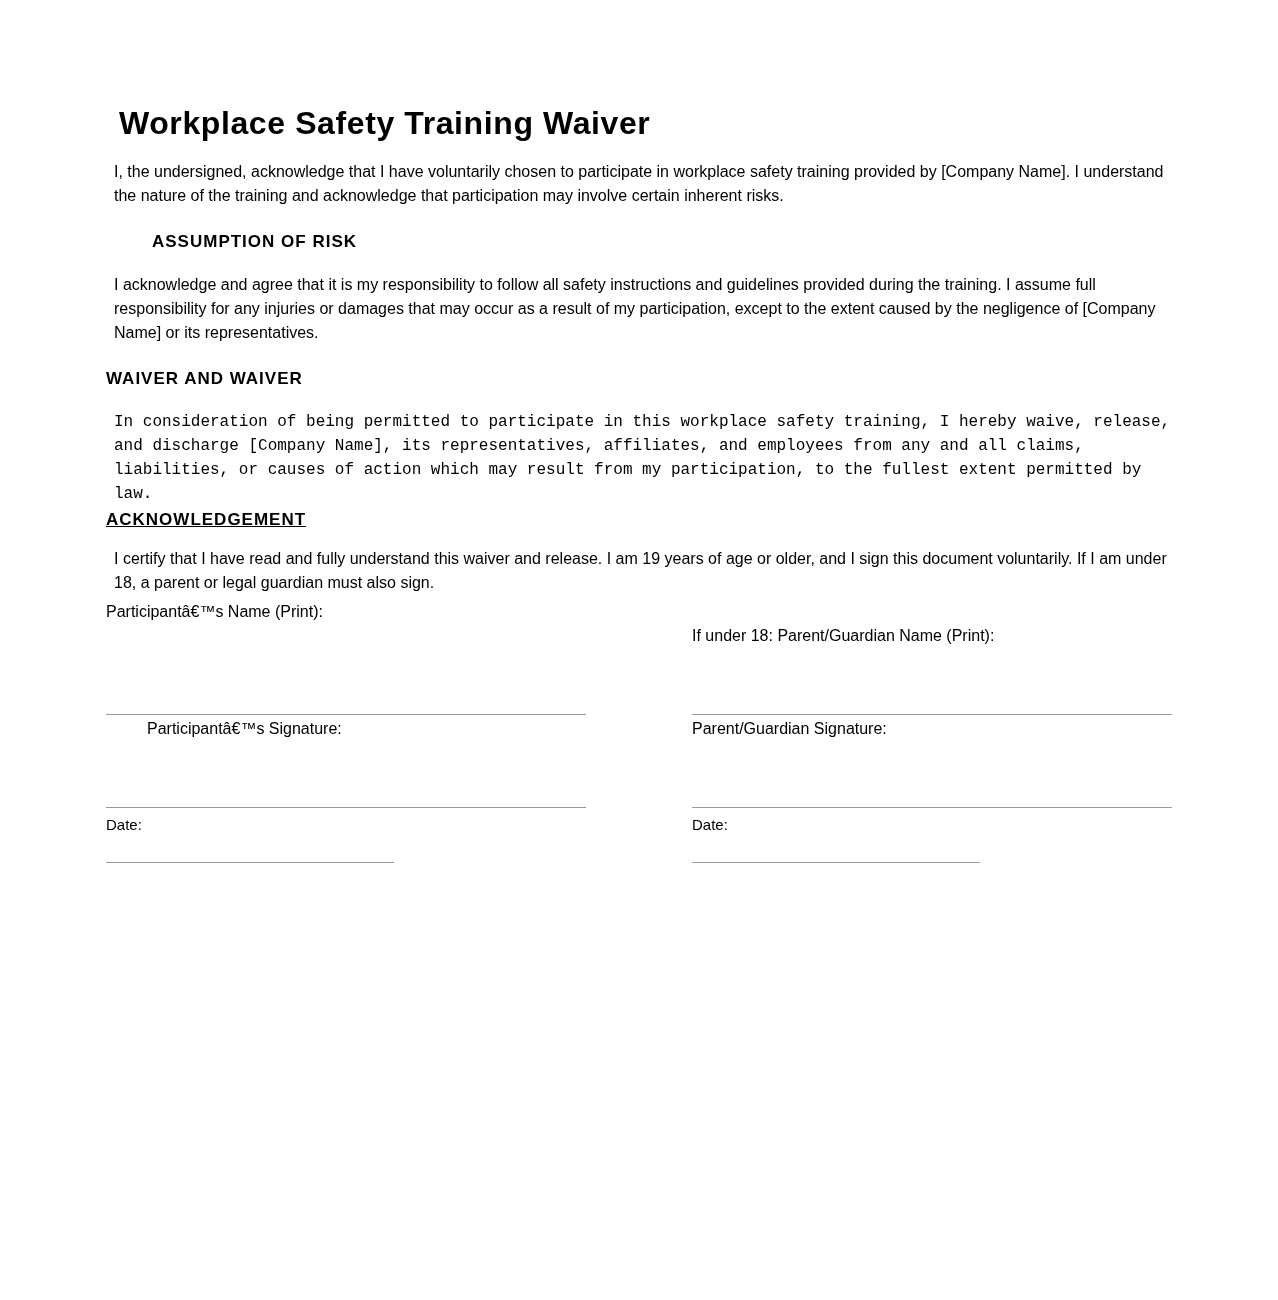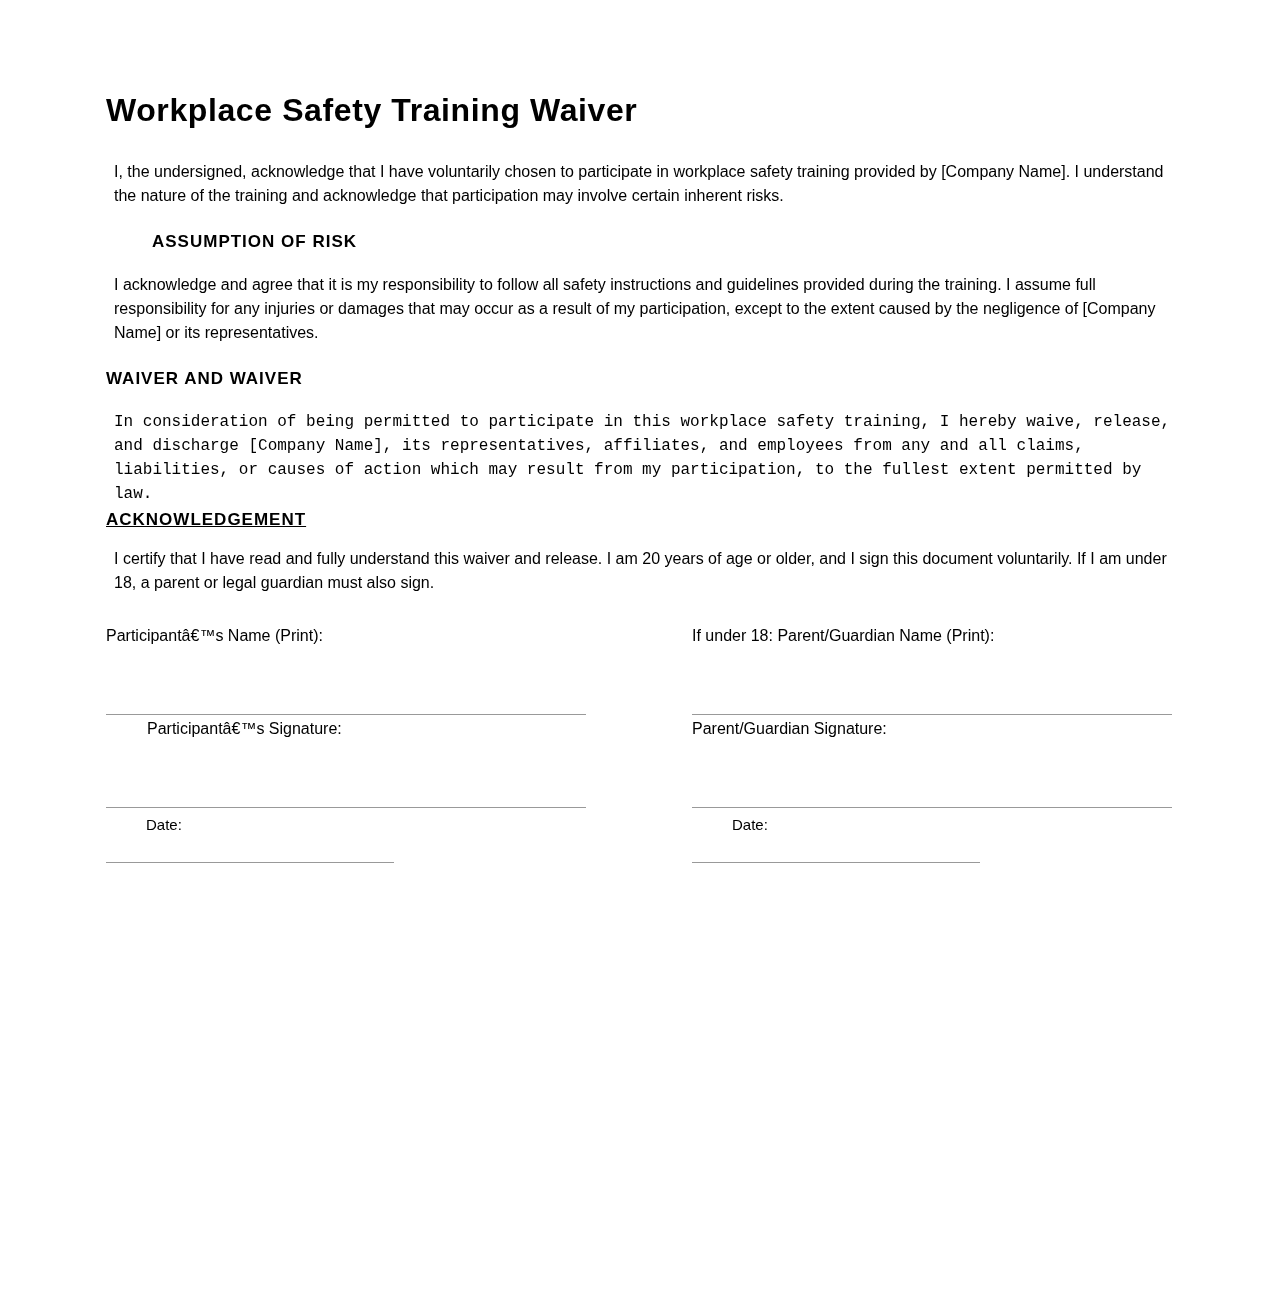--- a/index.html
+++ b/index.html
@@ -1,44 +1,44 @@
 <!DOCTYPE html>
 <html><head>
 <meta charset="utf-8">
 <style>
   html, body { margin: 0; padding: 0; background: #ffffff; }
   body { width: 1278px; height: 1300px; font-family: "Liberation Sans", sans-serif; color: #000; position: relative; }
   .page { position: absolute; left: 106px; top: 0; width: 1066px; }
-  h1 { position: absolute; top: 88px; left: 0; margin: 0; font-size: 32px; font-weight: bold; letter-spacing: 0.6px; line-height: 44px; white-space: nowrap; }
+  h1 { position: absolute; top: 88px; left: 0; margin: 13px; font-size: 32px; font-weight: bold; letter-spacing: 0.6px; line-height: 44px; white-space: nowrap; }
   .p { position: absolute; left: 0; width: 1066px; margin: 8px; font-size: 16px; line-height: 24px; }
   h2 { position: absolute; left: 0; margin: 0; font-size: 17px; font-weight: bold; letter-spacing: 1px; line-height: 24px; white-space: nowrap; }
   .sig { position: absolute; }
   .sig-label { position: absolute; left: 0; font-size: 16px; line-height: 20px; white-space: nowrap; }
-  .sig-label.small { font-size: 15px; margin-left: 40px; }
+  .sig-label.small { font-size: 15px; }
   .sig-line { position: absolute; left: 0; height: 0; border-top: 1px solid #999; }
 </style>
 </head>
 <body>
 
 <div class="page">
   <h1>Workplace Safety Training Waiver</h1>
 
   <p class="p" style="top:152px;">I, the undersigned, acknowledge that I have voluntarily chosen to participate in workplace safety training provided by [Company Name]. I understand the nature of the training and acknowledge that participation may involve certain inherent risks.</p>
 
   <h2 style="top:230px;margin-left:46px;">ASSUMPTION OF RISK</h2>
   <p class="p" style="top:265px;">I acknowledge and agree that it is my responsibility to follow all safety instructions and guidelines provided during the training. I assume full responsibility for any injuries or damages that may occur as a result of my participation, except to the extent caused by the negligence of [Company Name] or its representatives.</p>
 
   <h2 style="top:367px;">WAIVER AND WAIVER</h2>
   <p class="p" style="top:402px;font-family:Liberation Mono, monospace;">In consideration of being permitted to participate in this workplace safety training, I hereby waive, release, and discharge [Company Name], its representatives, affiliates, and employees from any and all claims, liabilities, or causes of action which may result from my participation, to the fullest extent permitted by law.</p>
 
   <h2 style="top:508px;text-decoration:underline;">ACKNOWLEDGEMENT</h2>
-  <p class="p" style="top:539px;">I certify that I have read and fully understand this waiver and release. I am 20 years of age or older, and I sign this document voluntarily. If I am under 18, a parent or legal guardian must also sign.</p>
+  <p class="p" style="top:539px;">I certify that I have read and fully understand this waiver and release. I am 19 years of age or older, and I sign this document voluntarily. If I am under 18, a parent or legal guardian must also sign.</p>
 
   <div class="sig" style="left:0; top:0; width:480px;">
-    <div class="sig-label" style="top:626px;">Participantâ€™s Name (Print):</div>
+    <div class="sig-label" style="top:602px;">Participantâ€™s Name (Print):</div>
     <div class="sig-line" style="top:714px; width:480px;"></div>
     <div class="sig-label" style="top:719px;margin-left:41px;">Participantâ€™s Signature:</div>
     <div class="sig-line" style="top:807px; width:480px;"></div>
     <div class="sig-label small" style="top:815px;">Date:</div>
     <div class="sig-line" style="top:862px; width:288px;"></div>
   </div>
 
   <div class="sig" style="left:586px; top:0; width:480px;">
     <div class="sig-label" style="top:626px;">If under 18: Parent/Guardian Name (Print):</div>
     <div class="sig-line" style="top:714px; width:480px;"></div>

